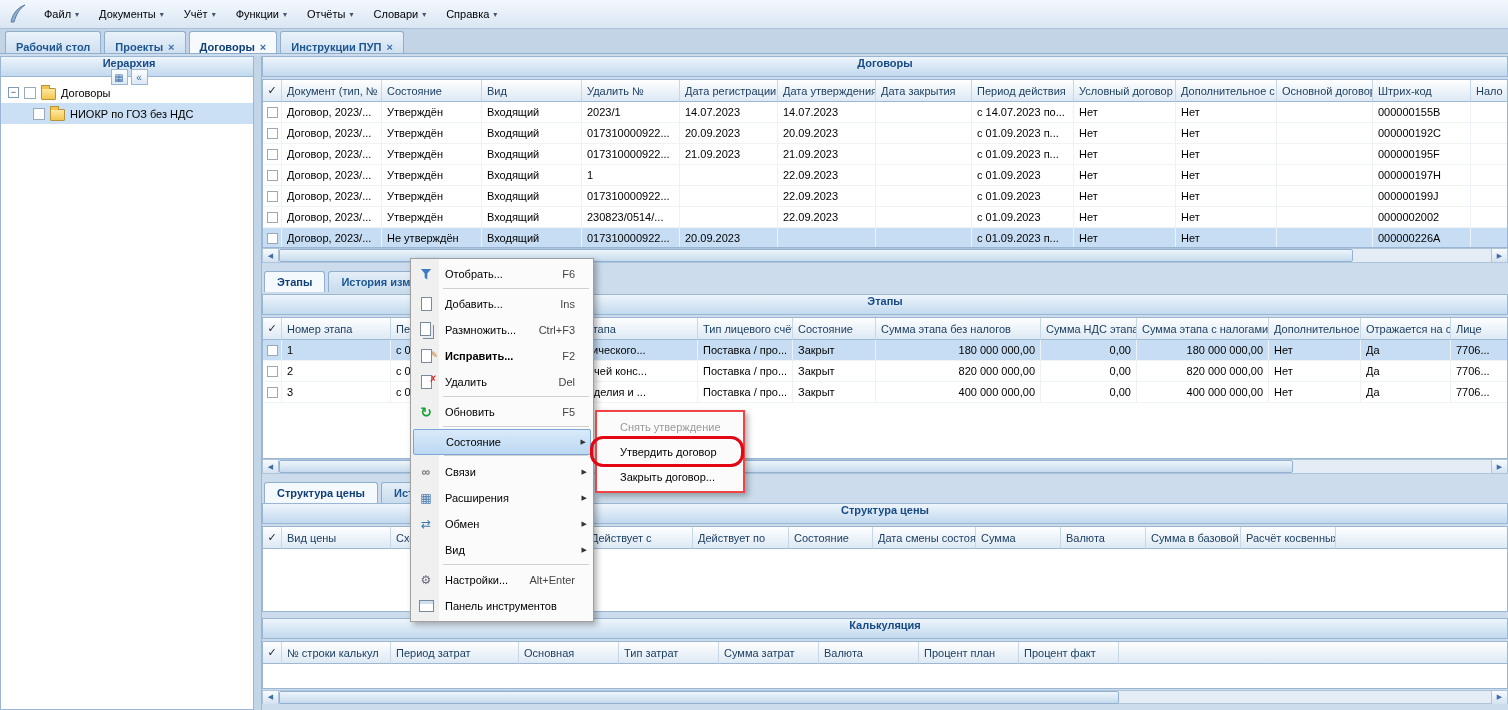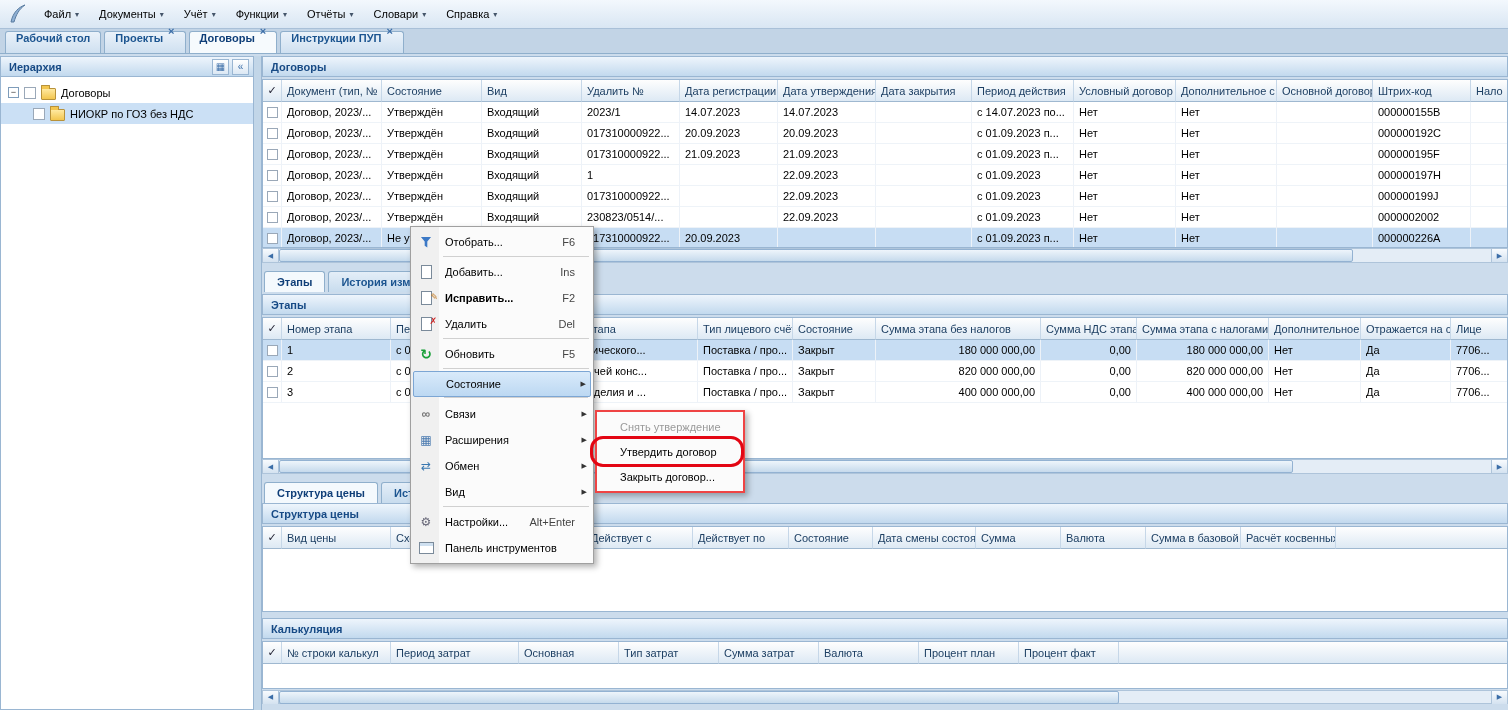--- a/index.html
+++ b/index.html
@@ -15,32 +15,32 @@
     display:flex; align-items:center; padding-left:6px; z-index:5;}
   .logo { width:22px; height:22px; margin-right:6px; display:flex; }
   .menu-items { display:flex; height:100%; align-items:stretch; }
   .menubar-item { display:flex; align-items:center; gap:4px; padding:0 10px; }
   .dd-arrow { font-size:8px; color:#44556a; }
 
   
   .tabbar { position:absolute; left:0; top:29px; width:1508px; height:25px;
     background:#c2d4e6; border-bottom:1px solid #8fafcc;
     display:flex; align-items:flex-end; gap:3px; padding-left:5px; z-index:5;}
-  .tab { height:22px; display:flex; align-items:flex-start; gap:5px; padding:0 10px;
+  .tab { height:22px; display:flex; align-items:flex-end; gap:5px; padding:0 10px;
     background:linear-gradient(#eaf2fa,#cfe0f0); border:1px solid #8fafcc; border-bottom:none;
     border-radius:3px 3px 0 0; color:#1c5590; font-weight:bold; }
   .tab.active { background:#f6fafd; color:#0f3e78; }
   .tab-close { color:#3c6ea8; font-size:11px; font-weight:bold; margin-top:-7px; }
   .tab-close:empty { display:none; }
 
   
   .left-panel { position:absolute; left:0; top:56px; width:254px; height:654px;
     background:#fff; border:1px solid #9ab6d2; }
   .gradient-header { background:linear-gradient(#eef5fc,#c2d9ee);
-    border-bottom:1px solid #9ab6d2; color:#174a85; font-weight:bold; }
+    border-bottom:1px solid #9ab6d2; color:#174a85; font-weight:bold;flex-direction:column; }
   .panel-header { height:20px; display:flex; align-items:center;
     justify-content:space-between; padding:0 4px 0 8px; }
   .ph-icons { display:flex; gap:3px; font-weight:normal; }
   .ph-icon { width:17px; height:16px; display:flex; align-items:center; justify-content:center;
     border:1px solid #9ab6d2; background:linear-gradient(#ffffff,#dce8f4);
     color:#3c6ea8; font-size:10px; }
   .tree { padding:5px 0; }
   .tree-node { display:flex; align-items:center; gap:5px; height:21px; padding-left:7px; }
   .tree-node.level-1 { padding-left:32px; }
   .tree-node.selected { background:#cbe0f5; }
@@ -87,21 +87,21 @@
   .hscroll { height:15px; background:#e4edf6; border:1px solid #aec4da;
     display:flex; align-items:center; }
   .sb-btn { width:16px; height:13px; display:flex; align-items:center; justify-content:center;
     font-size:7px; color:#3c6ea8; background:linear-gradient(#f8fbfe,#d4e2f0);
     border-right:1px solid #aec4da; flex:none; }
   .sb-btn.right { border-left:1px solid #aec4da; border-right:none; margin-left:auto; }
   .sb-thumb { height:13px; background:linear-gradient(#eef5fb,#c6daec);
     border:1px solid #93b2d2; border-radius:2px; flex:none; }
 
   
-  .context-menu { position:absolute; left:410px; top:226px; width:184px;
+  .context-menu { position:absolute; left:410px; top:258px; width:184px;
     background:linear-gradient(to right,#f0f0f0 0,#f0f0f0 28px,#fbfbfb 28px);
     border:1px solid #a0a0a0; box-shadow:3px 3px 6px rgba(0,0,0,.3); padding:2px; z-index:40; }
   .menu-item { display:flex; align-items:center; height:26px; position:relative; padding-right:4px; }
   .menu-item.sep { margin-bottom:4px; }
   .menu-item.sep::after { content:""; position:absolute; left:30px; right:2px; bottom:-2px;
     height:1px; background:#d0d0d0; }
   .menu-item.highlighted { background:linear-gradient(#d9eafa,#bcd8f2);
     border:1px solid #7ca6d4; border-radius:2px; }
   .menu-item.bold .mi-label { font-weight:bold; }
   .menu-item.disabled .mi-label { color:#9a9a9a; }
@@ -606,20 +606,26 @@
       <span class="mi-arrow"></span>
     </div>
 
     <div class="menu-item">
       <span class="mi-icon add-doc-icon"></span>
       <span class="mi-label">Добавить...</span>
       <span class="mi-shortcut">Ins</span>
       <span class="mi-arrow"></span>
     </div>
 
+    <div class="menu-item">
+      <span class="mi-icon copy-icon"></span>
+      <span class="mi-label">Размножить...</span>
+      <span class="mi-shortcut">Ctrl+F3</span>
+      <span class="mi-arrow"></span>
+    </div>
 
     <div class="menu-item bold">
       <span class="mi-icon edit-icon"></span>
       <span class="mi-label">Исправить...</span>
       <span class="mi-shortcut">F2</span>
       <span class="mi-arrow"></span>
     </div>
 
     <div class="menu-item sep">
       <span class="mi-icon delete-icon"></span>

